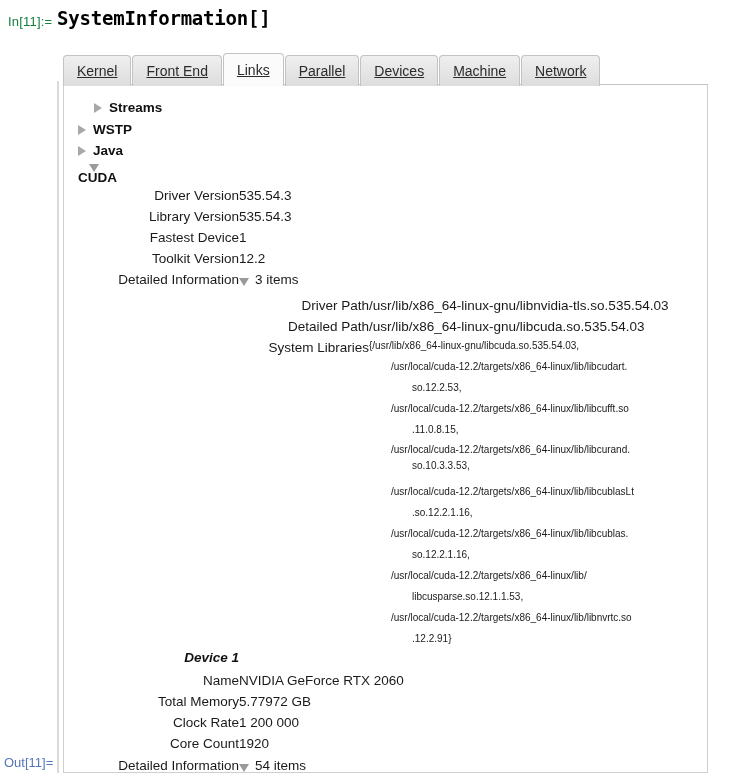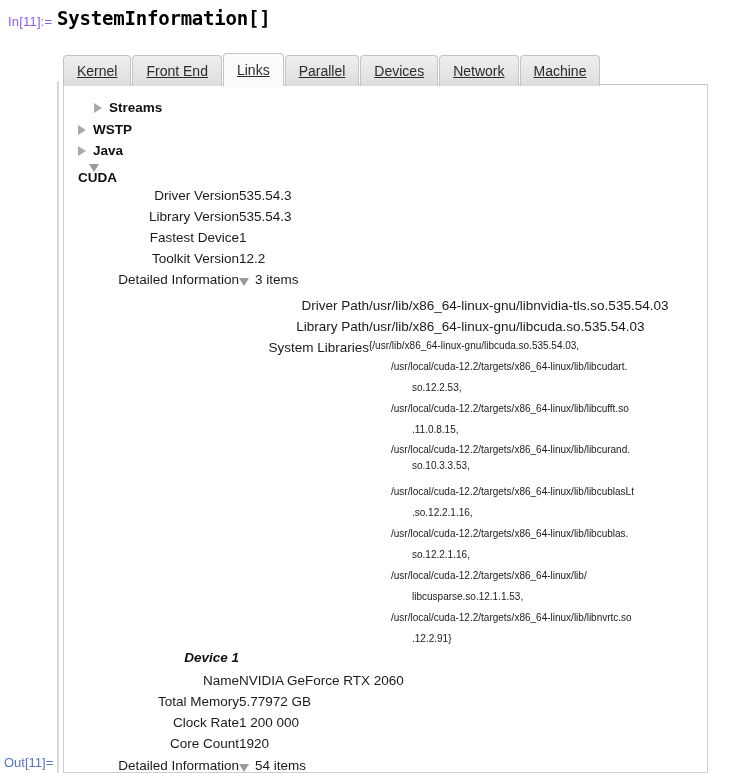--- a/index.html
+++ b/index.html
@@ -20,21 +20,21 @@
   #input-cell {
     position: absolute;
     left: 0; top: 0;
     width: 732px;
     height: 44px;
   }
   .in-label {
     position: absolute;
     left: 8px; top: 14px;
     font-size: 13px;
-    color: #8b5cf6;
+    color: #15803d;
     letter-spacing: .2px;
     white-space: nowrap;
   }
   .in-code {
     position: absolute;
     left: 57px; top: 7px;
     font-family: "DejaVu Sans Mono", "Liberation Mono", monospace;
     font-size: 19px;
     font-weight: bold;
     color: #000000;
@@ -228,22 +228,22 @@
 
   <div class="out-label">Out[11]=</div>
   <div class="cell-rule"></div>
 
   <div id="tab-bar">
     <div class="tab">Kernel</div>
     <div class="tab">Front End</div>
     <div class="tab selected">Links</div>
     <div class="tab">Parallel</div>
     <div class="tab">Devices</div>
+    <div class="tab">Machine</div>
     <div class="tab">Network</div>
-    <div class="tab">Machine</div>
   </div>
 
   <div id="panel">
 
     <div class="section-row" style="top:14px;padding-left:16px;">
       <span class="tri tri-right"></span>
       <span class="section-label">Streams</span>
     </div>
 
     <div class="section-row" style="top:36px;">
@@ -284,21 +284,21 @@
         <span class="tri tri-down"></span>
         <span class="italic">3 items</span>
       </span>
     </div>
 
     <div class="prop-row lvl2" style="top:213px;">
       <span class="prop-key">Driver Path</span>
       <span class="prop-val">/usr/lib/x86_64-linux-gnu/libnvidia-tls.so.535.54.03</span>
     </div>
     <div class="prop-row lvl2" style="top:234px;">
-      <span class="prop-key">Library Path</span>
+      <span class="prop-key">Detailed Path</span>
       <span class="prop-val">/usr/lib/x86_64-linux-gnu/libcuda.so.535.54.03</span>
     </div>
 
     <div class="prop-row lvl2" style="top:255px;">
       <span class="prop-key">System Libraries</span>
     </div>
 
     <div class="lib-line indent1" style="top:255px;">{/usr/lib/x86_64-linux-gnu/libcuda.so.535.54.03,</div>
     <div class="lib-line indent2" style="top:276px;">/usr/local/cuda-12.2/targets/x86_64-linux/lib/libcudart.</div>
     <div class="lib-line" style="top:297px;left:348px;">so.12.2.53,</div>

